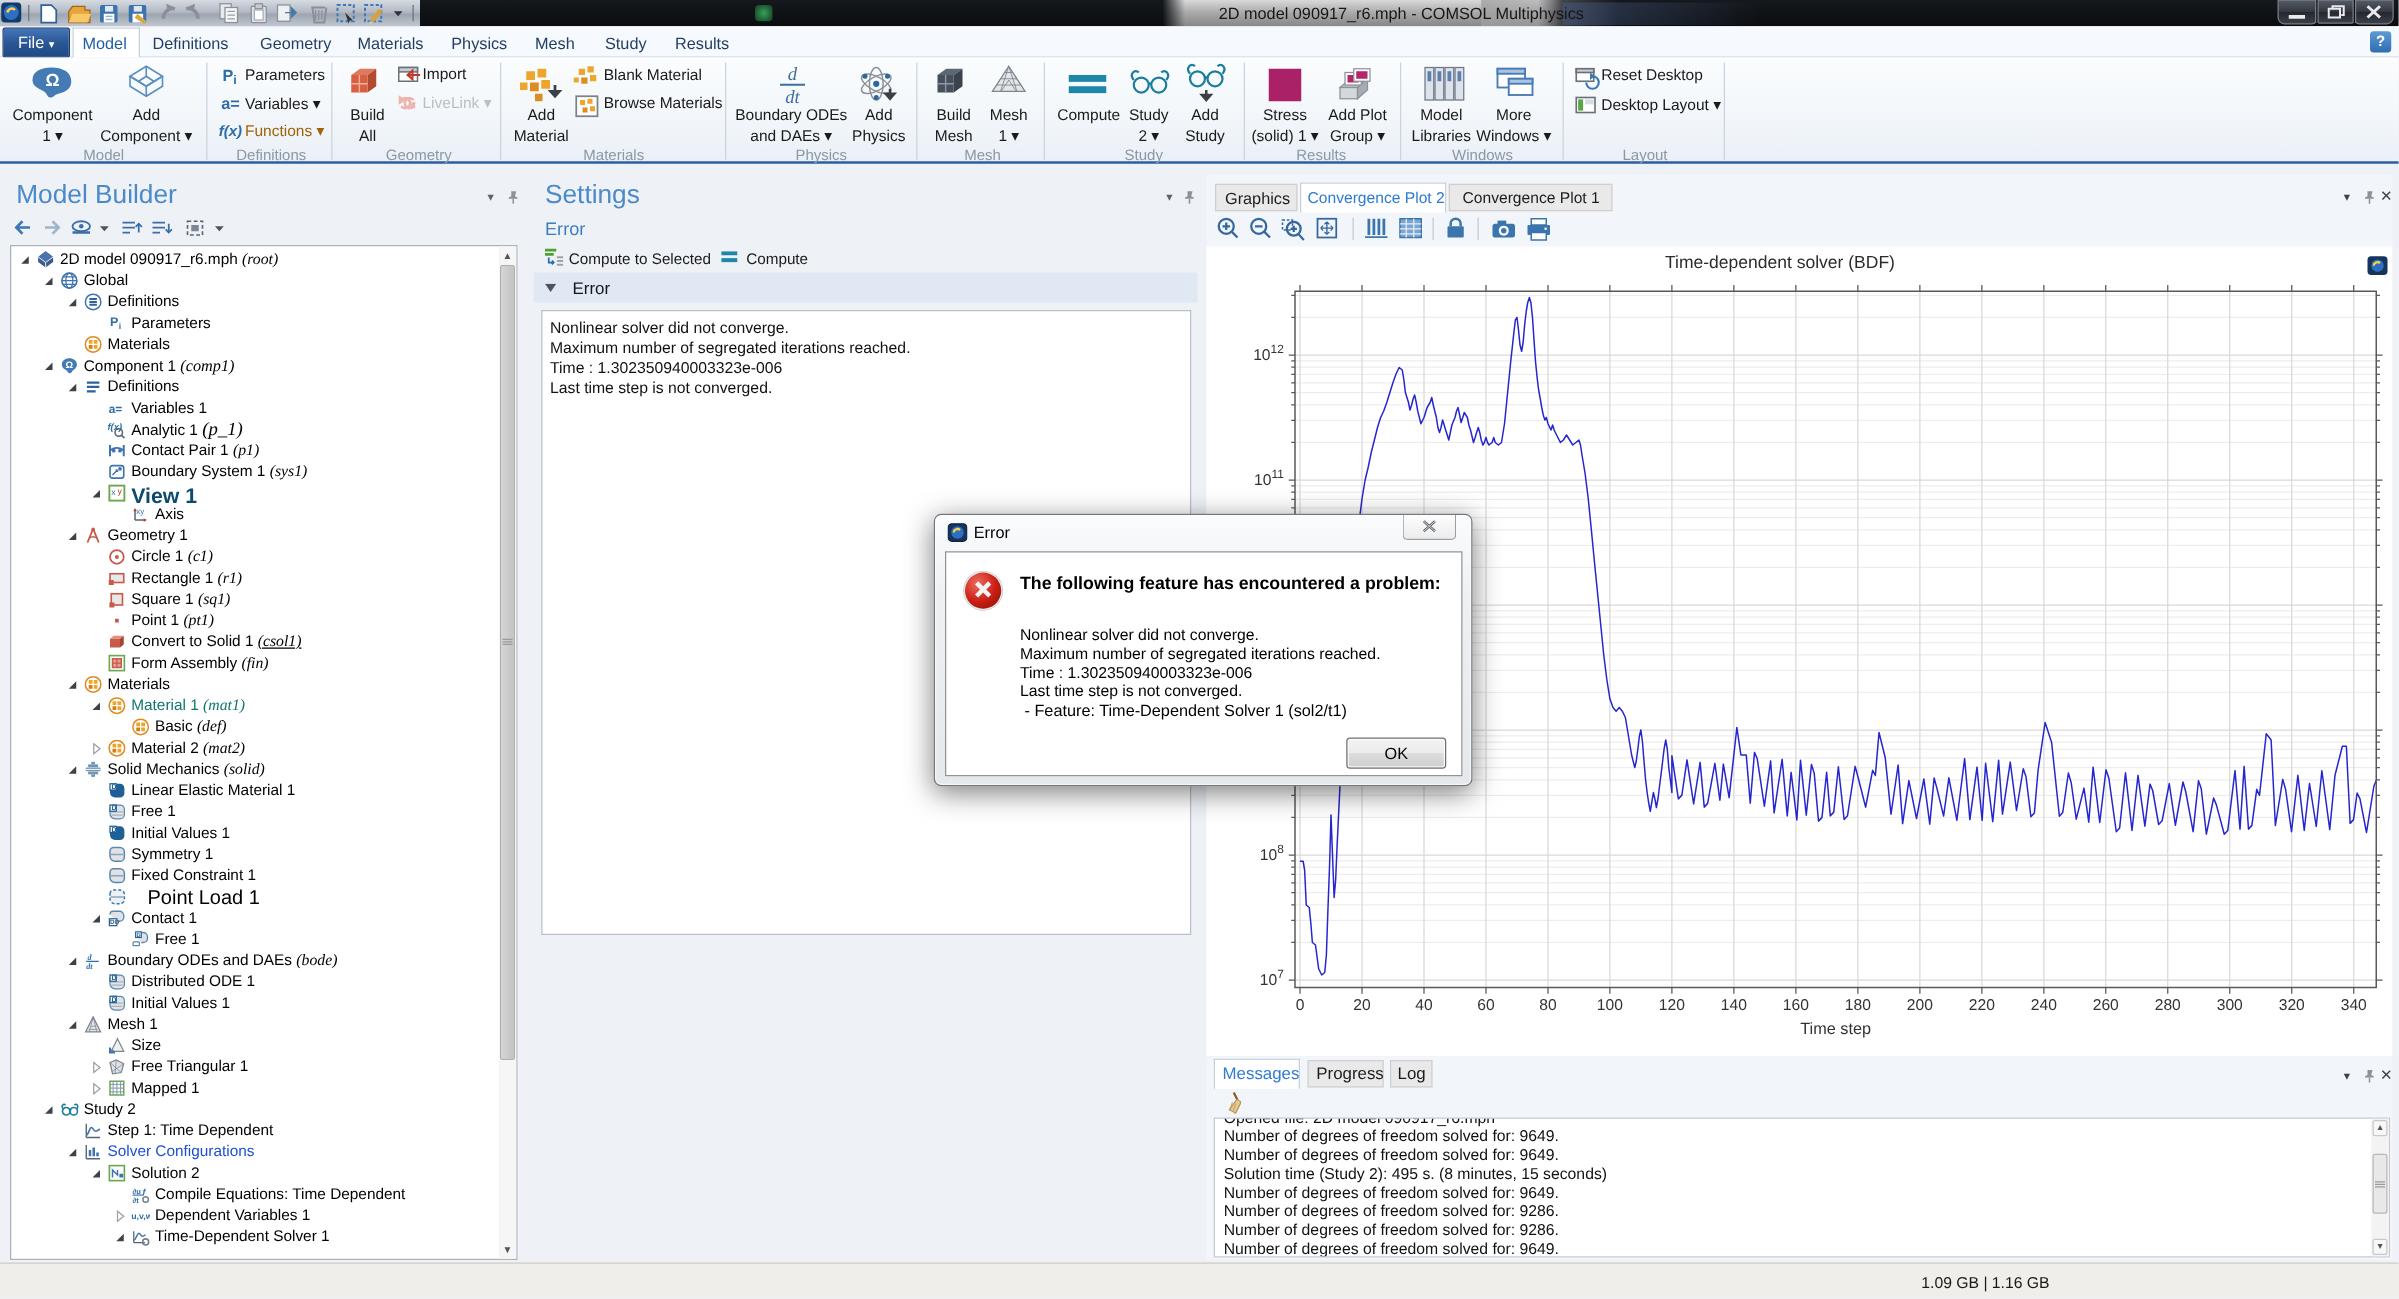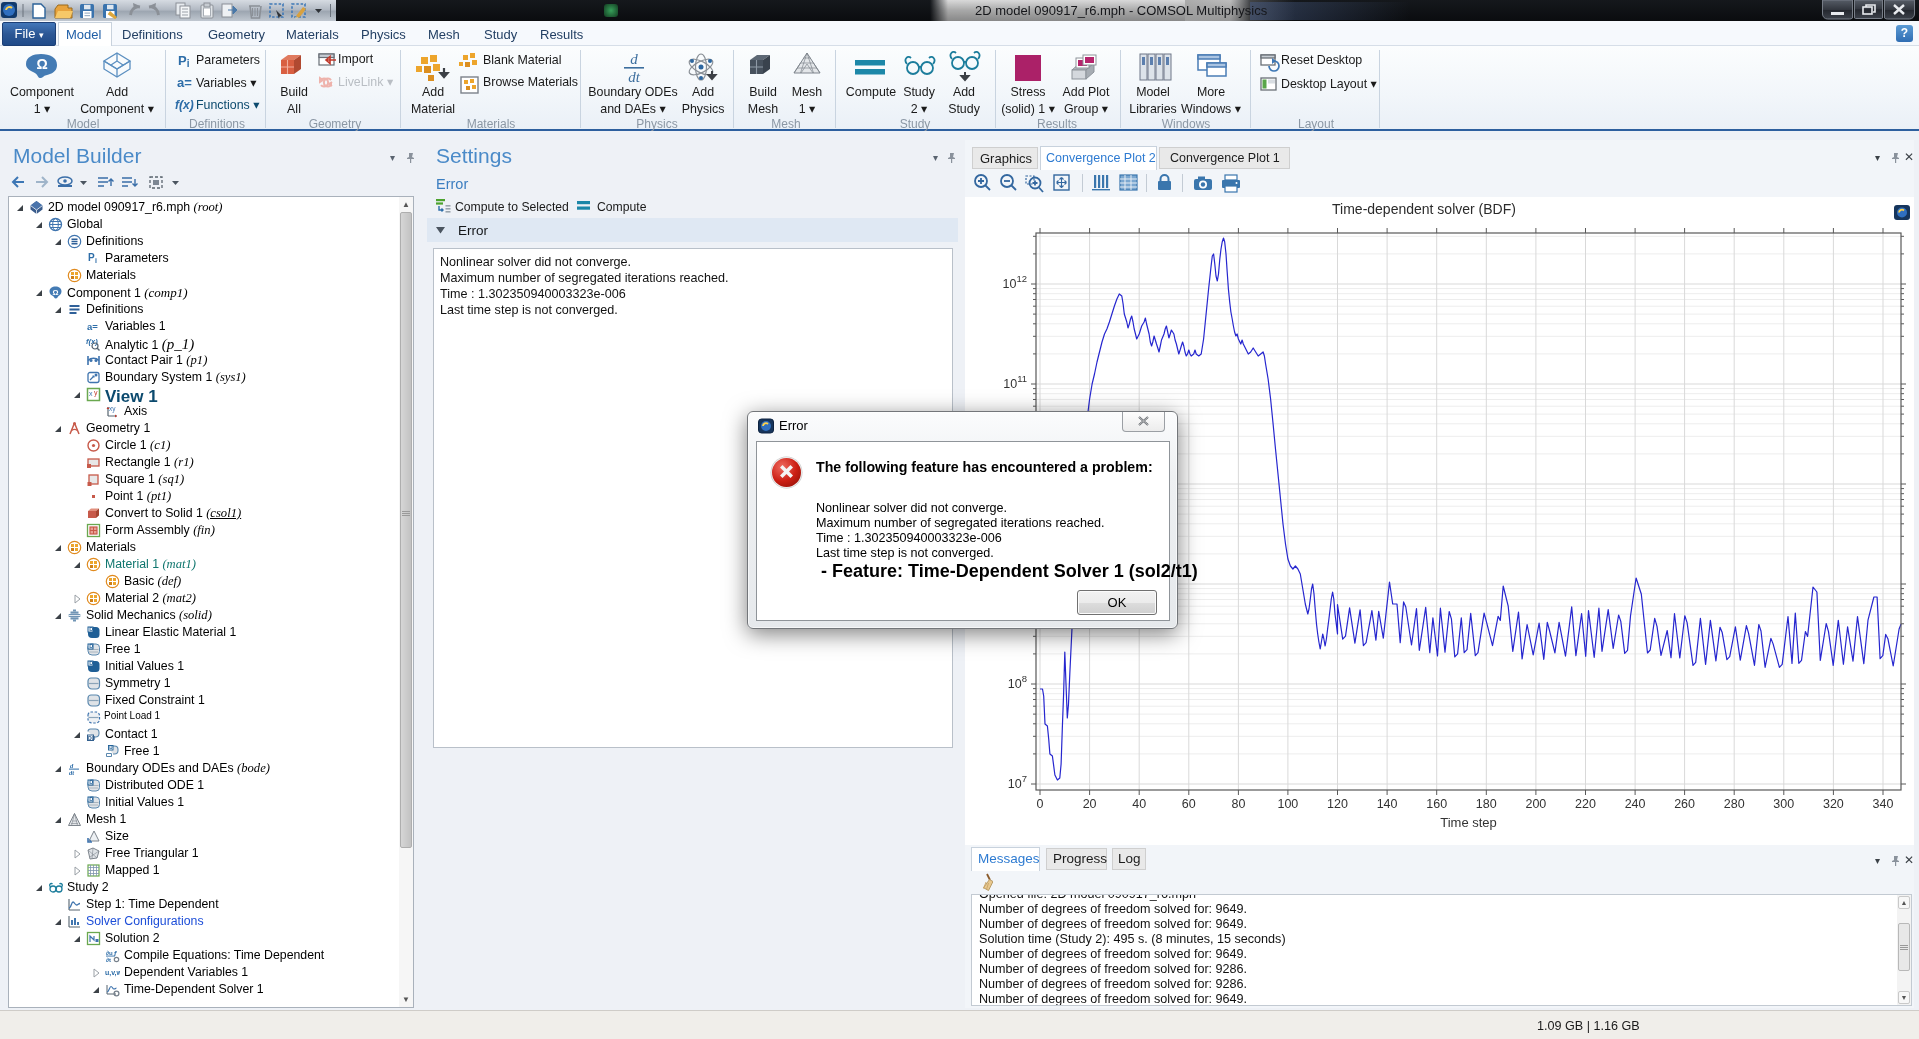--- a/index.html
+++ b/index.html
@@ -275,21 +275,21 @@
 
 <g stroke="#6a7077" stroke-width="1.3" fill="#fff">
       <rect x="1261" y="32" width="15" height="12"></rect>
     </g>
 <rect x="1262.5" y="33.5" width="4" height="9" fill="#59a649"></rect>
     <rect x="1268" y="33.5" width="7" height="4" fill="#d8dde2"></rect>
 
 </svg>
 <div class="tx" style="left:196px;top:53px;font-size:12.4px;color:#1a1a1a;">Parameters</div>
 <div class="tx" style="left:196px;top:75px;font-size:12.4px;color:#1a1a1a;">Variables ▾</div>
-<div class="tx" style="left:196px;top:97px;font-size:12.4px;color:#0c4a6e;text-align:right;">Functions ▾</div>
+<div class="tx" style="left:196px;top:97px;font-size:12.4px;color:#a16207;text-align:right;">Functions ▾</div>
 <div class="tx" style="left:338px;top:52px;font-size:12.4px;color:#1a1a1a;">Import</div>
 <div class="tx" style="left:338px;top:74px;font-size:12.4px;color:#b9bec4;">LiveLink ▾</div>
 <div class="tx" style="left:483px;top:53px;font-size:12.4px;color:#1a1a1a;">Blank Material</div>
 <div class="tx" style="left:483px;top:75px;font-size:12.4px;color:#1a1a1a;">Browse Materials</div>
 <div class="tx" style="left:1281px;top:53px;font-size:12.4px;color:#1a1a1a;">Reset Desktop</div>
 <div class="tx" style="left:1281px;top:76px;font-size:12.4px;color:#1a1a1a;">Desktop Layout ▾</div>
 <div class="tx" style="left:13px;top:144px;font-size:21px;color:#4a8ac8;">Model Builder</div>
 <div class="tx" style="left:390px;top:152px;font-size:10px;color:#5a6470;">▾</div>
 <svg class="abs" style="left:405px;top:152px;" width="11" height="12" viewBox="0 0 11 12">
     <path d="M4 1h4l-1 4 2 1v1H2V6l2-1z" fill="#8a929c"></path>
@@ -547,21 +547,21 @@
 <div class="tx" style="left:105px;top:676px;font-size:12.3px;color:#000;">Symmetry 1</div>
 <svg class="abs" style="left:86px;top:693px;" width="15" height="15" viewBox="0 0 15 15">
     <path d="M2 5a3 3 0 0 1 3-3h5a3.5 3.5 0 0 1 3.5 3.5v4A3.5 3.5 0 0 1 10 13H6a4 4 0 0 1-4-4z" fill="#dfe3e7" stroke="#5b88ae" stroke-width="1.2"></path>
     <path d="M2.5 7.5h10" stroke="#8ba4b8" stroke-width="1.2"></path>
   </svg>
 <div class="tx" style="left:105px;top:693px;font-size:12.3px;color:#000;">Fixed Constraint 1</div>
 <svg class="abs" style="left:86px;top:710px;" width="15" height="15" viewBox="0 0 15 15">
     <path d="M2 5a3 3 0 0 1 3-3h5a3.5 3.5 0 0 1 3.5 3.5v4A3.5 3.5 0 0 1 10 13H6a4 4 0 0 1-4-4z" fill="#eef1f4" stroke="#3f74ae" stroke-width="1.2" stroke-dasharray="2.5 1.6"></path>
     <path d="M2.5 7.5h10" stroke="#8ba4b8" stroke-width="1.2"></path>
   </svg>
-<div class="tx" style="left:104px;top:710px;font-size:10px;color:#000;">Point Load 1</div>
+<div class="tx" style="left:118px;top:710px;font-size:16px;color:#000;">Point Load 1</div>
 <svg class="abs" style="left:73px;top:731px;" width="8" height="8">
     <path d="M7 1v6H1z" fill="#3c4248"></path>
   </svg>
 <svg class="abs" style="left:86px;top:727px;" width="15" height="15" viewBox="0 0 15 15">
     <path d="M2 4.5A2.5 2.5 0 0 1 4.5 2h5A3.5 3.5 0 0 1 13 5.5v1A3.5 3.5 0 0 1 9.5 10H8" fill="#dfe3e7" stroke="#5b88ae" stroke-width="1.1"></path>
     <rect x="1.5" y="8" width="6" height="5.5" fill="#fff" stroke="#33608e" stroke-width="1"></rect>
     <text x="2" y="12.5" font-size="5" fill="#33608e" font-weight="bold">DO</text>
   </svg>
 <div class="tx" style="left:105px;top:727px;font-size:12.3px;color:#000;">Contact 1</div>
 <svg class="abs" style="left:105px;top:744px;" width="15" height="15" viewBox="0 0 15 15">
@@ -877,14 +877,14 @@
           <stop offset="1" stop-color="#8f0f07"></stop>
         </radialGradient>
       </defs>
   <path d="M10 11.5L12.5 9l4 4 4-4L23 11.5l-4 4 4 4L20.5 22l-4-4-4 4L10 19.5l4-4z" fill="#f4f4f4"></path>
  </svg>
  <div class="tx" style="left:68px;top:47px;font-size:14.2px;font-weight:bold;color:#000;">The following feature has encountered a problem:</div>
 <div class="tx" style="left:68px;top:89px;font-size:12.6px;color:#000;">Nonlinear solver did not converge.</div>
     <div class="tx" style="left:68px;top:104px;font-size:12.6px;color:#000;">Maximum number of segregated iterations reached.</div>
     <div class="tx" style="left:68px;top:119px;font-size:12.6px;color:#000;">Time : 1.302350940003323e-006</div>
     <div class="tx" style="left:68px;top:134px;font-size:12.6px;color:#000;">Last time step is not converged.</div>
-    <div class="tx" style="left:68px;top:149px;font-size:18px;color:#000;font-weight:bold;">&nbsp;- Feature: Time-Dependent Solver 1 (sol2/t1)</div>
+    <div class="tx" style="left:68px;top:149px;font-size:13px;color:#000;">&nbsp;- Feature: Time-Dependent Solver 1 (sol2/t1)</div>
  <div class="abs" style="left:329px;top:178px;width:80px;height:25px;background:linear-gradient(180deg,#f2f2f2,#ebebeb 50%,#dddddd 50%,#cfcfcf);border:1px solid #707070;border-radius:3px;text-align:center;font-size:13px;color:#000;line-height:23px;box-shadow:0 0 0 1px #fbfbfb inset;">OK</div>
 </div>
 </body></html>

